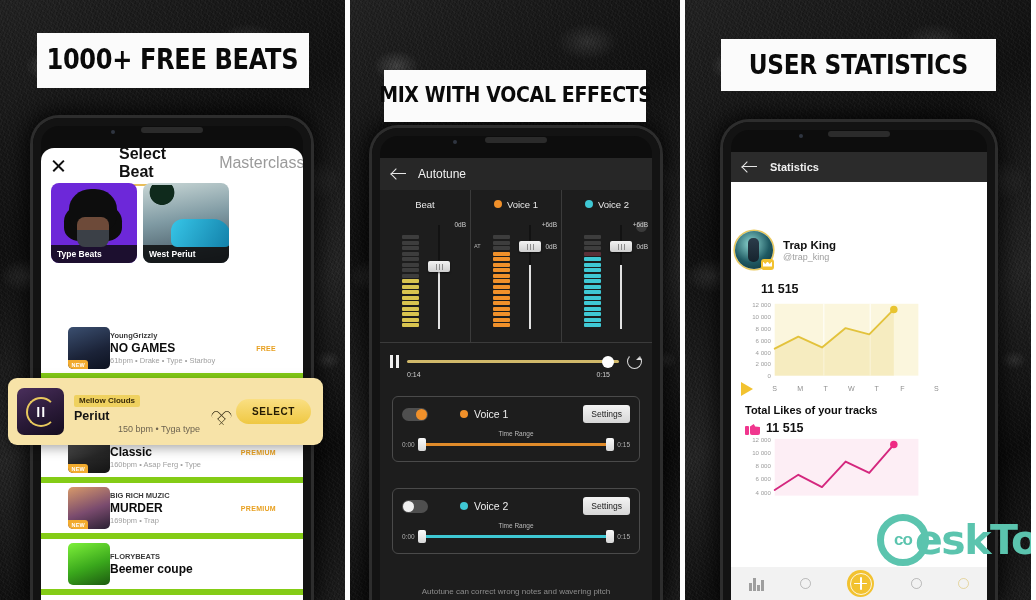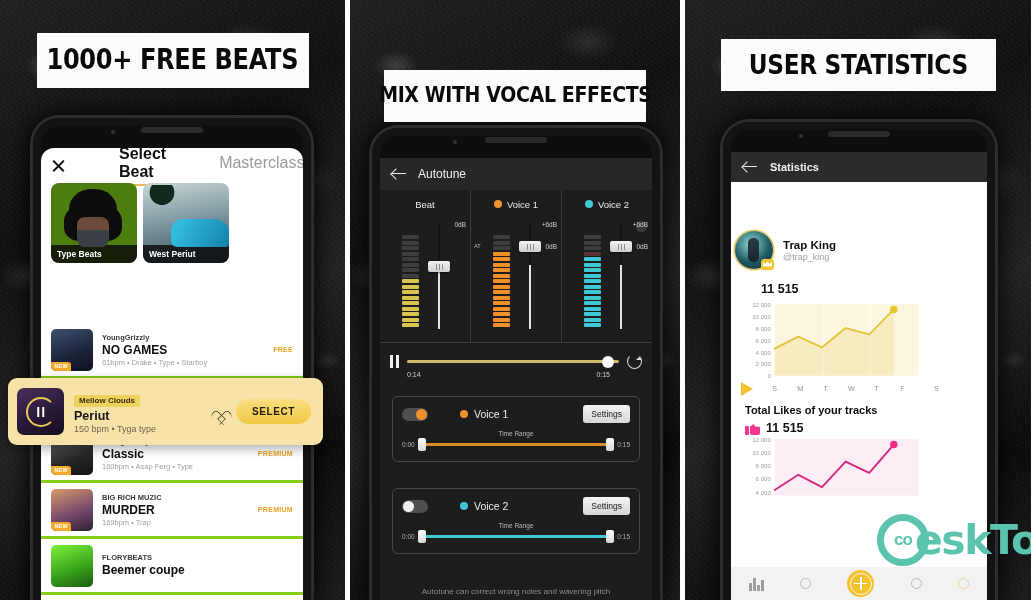--- a/index.html
+++ b/index.html
@@ -84,36 +84,36 @@
   .cats { display:flex; gap:6px; padding:0 10px; }
   .cat { width:86px; height:80px; border-radius:8px; position:relative; overflow:hidden; flex:0 0 auto; }
   .cat-name { position:absolute; left:0; right:0; bottom:0; height:18px; background:rgba(10,10,10,.82);
     color:#fff; font-size:8.5px; font-weight:700; display:flex; align-items:center; padding-left:6px; }
   .c1 { background:linear-gradient(160deg,#5a5a5a,#2a2a2a 45%,#161616); }
   .c1:before { content:""; position:absolute; left:18px; top:10px; width:46px; height:50px; border-radius:50% 50% 46% 46%;
     background:radial-gradient(circle at 42% 34%, #f2f2f2, #c9c9c9 58%, #8d8d8d); }
   .c1:after { content:""; position:absolute; left:27px; top:26px; width:28px; height:9px;
     background:radial-gradient(ellipse at 28% 50%, #1d1d1d 0 38%, transparent 40%),
                radial-gradient(ellipse at 78% 50%, #1d1d1d 0 38%, transparent 40%); }
-  .c2 { background:#4d7c0f; }
+  .c2 { background:#6d28d9; }
   .c2:before { content:""; position:absolute; left:18px; top:6px; width:48px; height:44px;
     background:#0d0d0d; border-radius:46% 46% 40% 40%;
     box-shadow:-9px 12px 0 -4px #0d0d0d, 9px 12px 0 -4px #0d0d0d; }
   .c2:after { content:""; position:absolute; left:26px; top:34px; width:32px; height:30px; border-radius:8px;
     background:linear-gradient(180deg,#6d4a39 0 42%, #3b4047 42%); }
   .c3 { background:linear-gradient(170deg,#c9d7d6,#7f9aa3 45%,#3a4a55); }
   .c3:before { content:""; position:absolute; left:4px; top:2px; width:30px; height:42px;
     background:radial-gradient(circle at 50% 18%, #0f2a1c 0 32%, transparent 34%);
     box-shadow:inset 0 0 0 2px transparent; }
   .c3:after { content:""; position:absolute; right:-2px; bottom:16px; width:60px; height:28px; border-radius:12px 18px 6px 6px;
     background:linear-gradient(120deg,#37c6e8,#127fa8); }
 
   .beatlist { position:absolute; left:0; right:0; top:175px; bottom:0; }
-  .beat { height:56px; display:flex; align-items:center; padding:0 10px; gap:9px;
-    border-bottom:3px solid #84cc16; }
+  .beat { height:56px; display:flex; align-items:center; padding:0 27px; 
+    border-bottom:6px solid #84cc16; }
   .beat-art { width:42px; height:42px; border-radius:5px; position:relative; overflow:hidden; flex:0 0 auto; }
   .new-tag { position:absolute; left:0; bottom:0; background:#f2ab2e; color:#fff;
     font-size:5.5px; font-weight:700; padding:1.5px 3.5px; border-radius:0 3px 0 0; letter-spacing:.2px; }
   .beat-info { flex:1; min-width:0; }
   .beat-author { font-size:7.5px; font-weight:700; color:#3a3a3a; }
   .beat-title { font-size:12px; font-weight:700; color:#0b0b0b; margin:1px 0 1px; }
   .beat-meta { font-size:7.5px; color:#a0a0a0; }
   .beat-price { font-size:7px; font-weight:700; letter-spacing:.3px; }
   .free { color:#e8a020; } .premium { color:#e8a020; }
 
@@ -124,21 +124,21 @@
   .sel-art { width:47px; height:47px; border-radius:7px; flex:0 0 auto; position:relative; overflow:hidden;
     background:linear-gradient(155deg,#4a2f5c,#2a1a38 55%,#140d1e); }
   .sel-ring { position:absolute; left:50%; top:50%; transform:translate(-50%,-50%);
     width:30px; height:30px; border-radius:50%; border:2.5px solid #e8c85e; border-right-color:transparent; }
   .pausebars { position:absolute; left:50%; top:50%; transform:translate(-50%,-50%); display:flex; gap:2.5px; }
   .pausebars i { display:block; width:2.5px; height:10px; background:#fff; }
   .sel-info { flex:1; min-width:0; }
   .sel-badge { display:inline-block; background:#efd15f; color:#3a2c08; font-size:8px;
     font-weight:700; padding:1.5px 5px; border-radius:2px; }
   .sel-title { font-size:12.5px; font-weight:700; color:#141414; margin-top:2px; }
-  .sel-meta { font-size:9px; color:#6e6450; margin-top:1px; }
+  .sel-meta { font-size:9px; color:#6e6450; margin-top:1px;text-align:right; }
   .heart { width:16px; height:15px; position:relative; flex:0 0 auto; }
   .heart:before,.heart:after { content:""; position:absolute; top:1px; width:8px; height:12px;
     border:1.3px solid #4c4226; border-radius:5px 5px 0 0; }
   .heart:before { left:7.2px; transform:rotate(45deg); transform-origin:0 100%; border-right:none;}
   .heart:after { left:7.2px; transform:rotate(-45deg); transform-origin:100% 100%; border-left:none;}
   .sel-btn { background:linear-gradient(180deg,#fadf82,#efc843); color:#241b03; font-size:10px;
     font-weight:700; letter-spacing:.6px; padding:7px 16px; border-radius:15px; border:none; flex:0 0 auto; }
 
   
   .scr2 { position:absolute; inset:0; background:#1d1d1d; }

